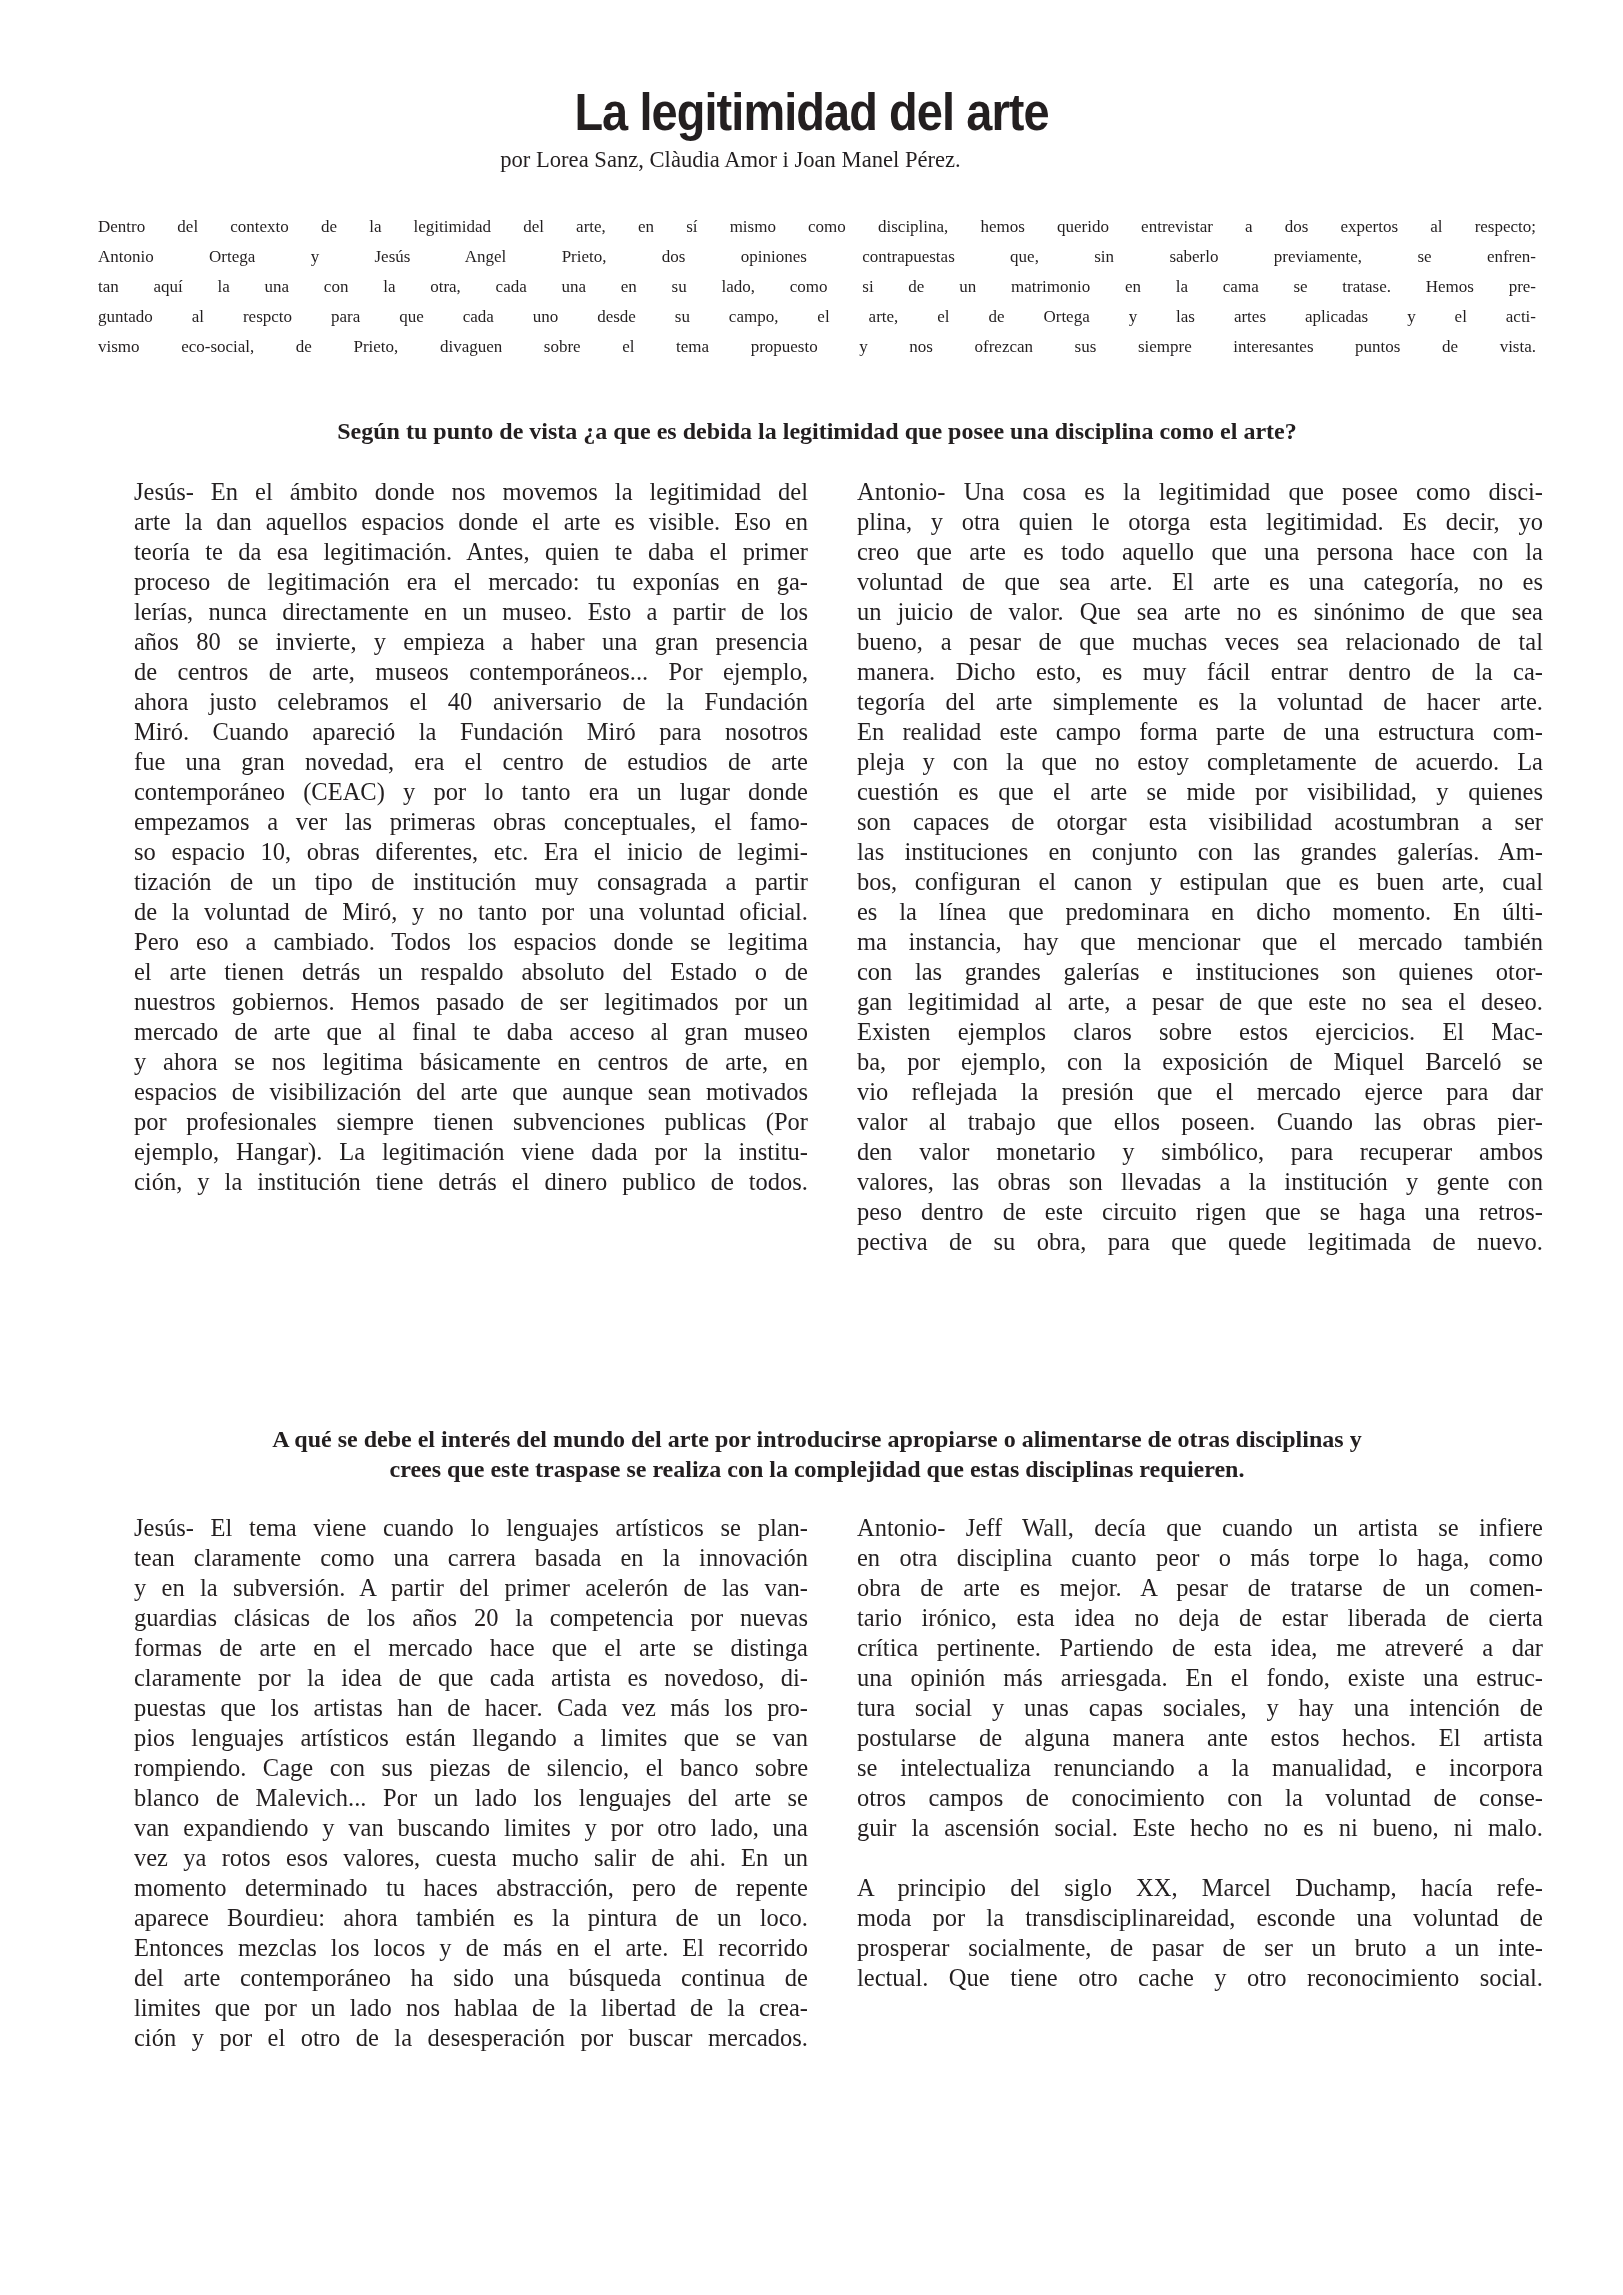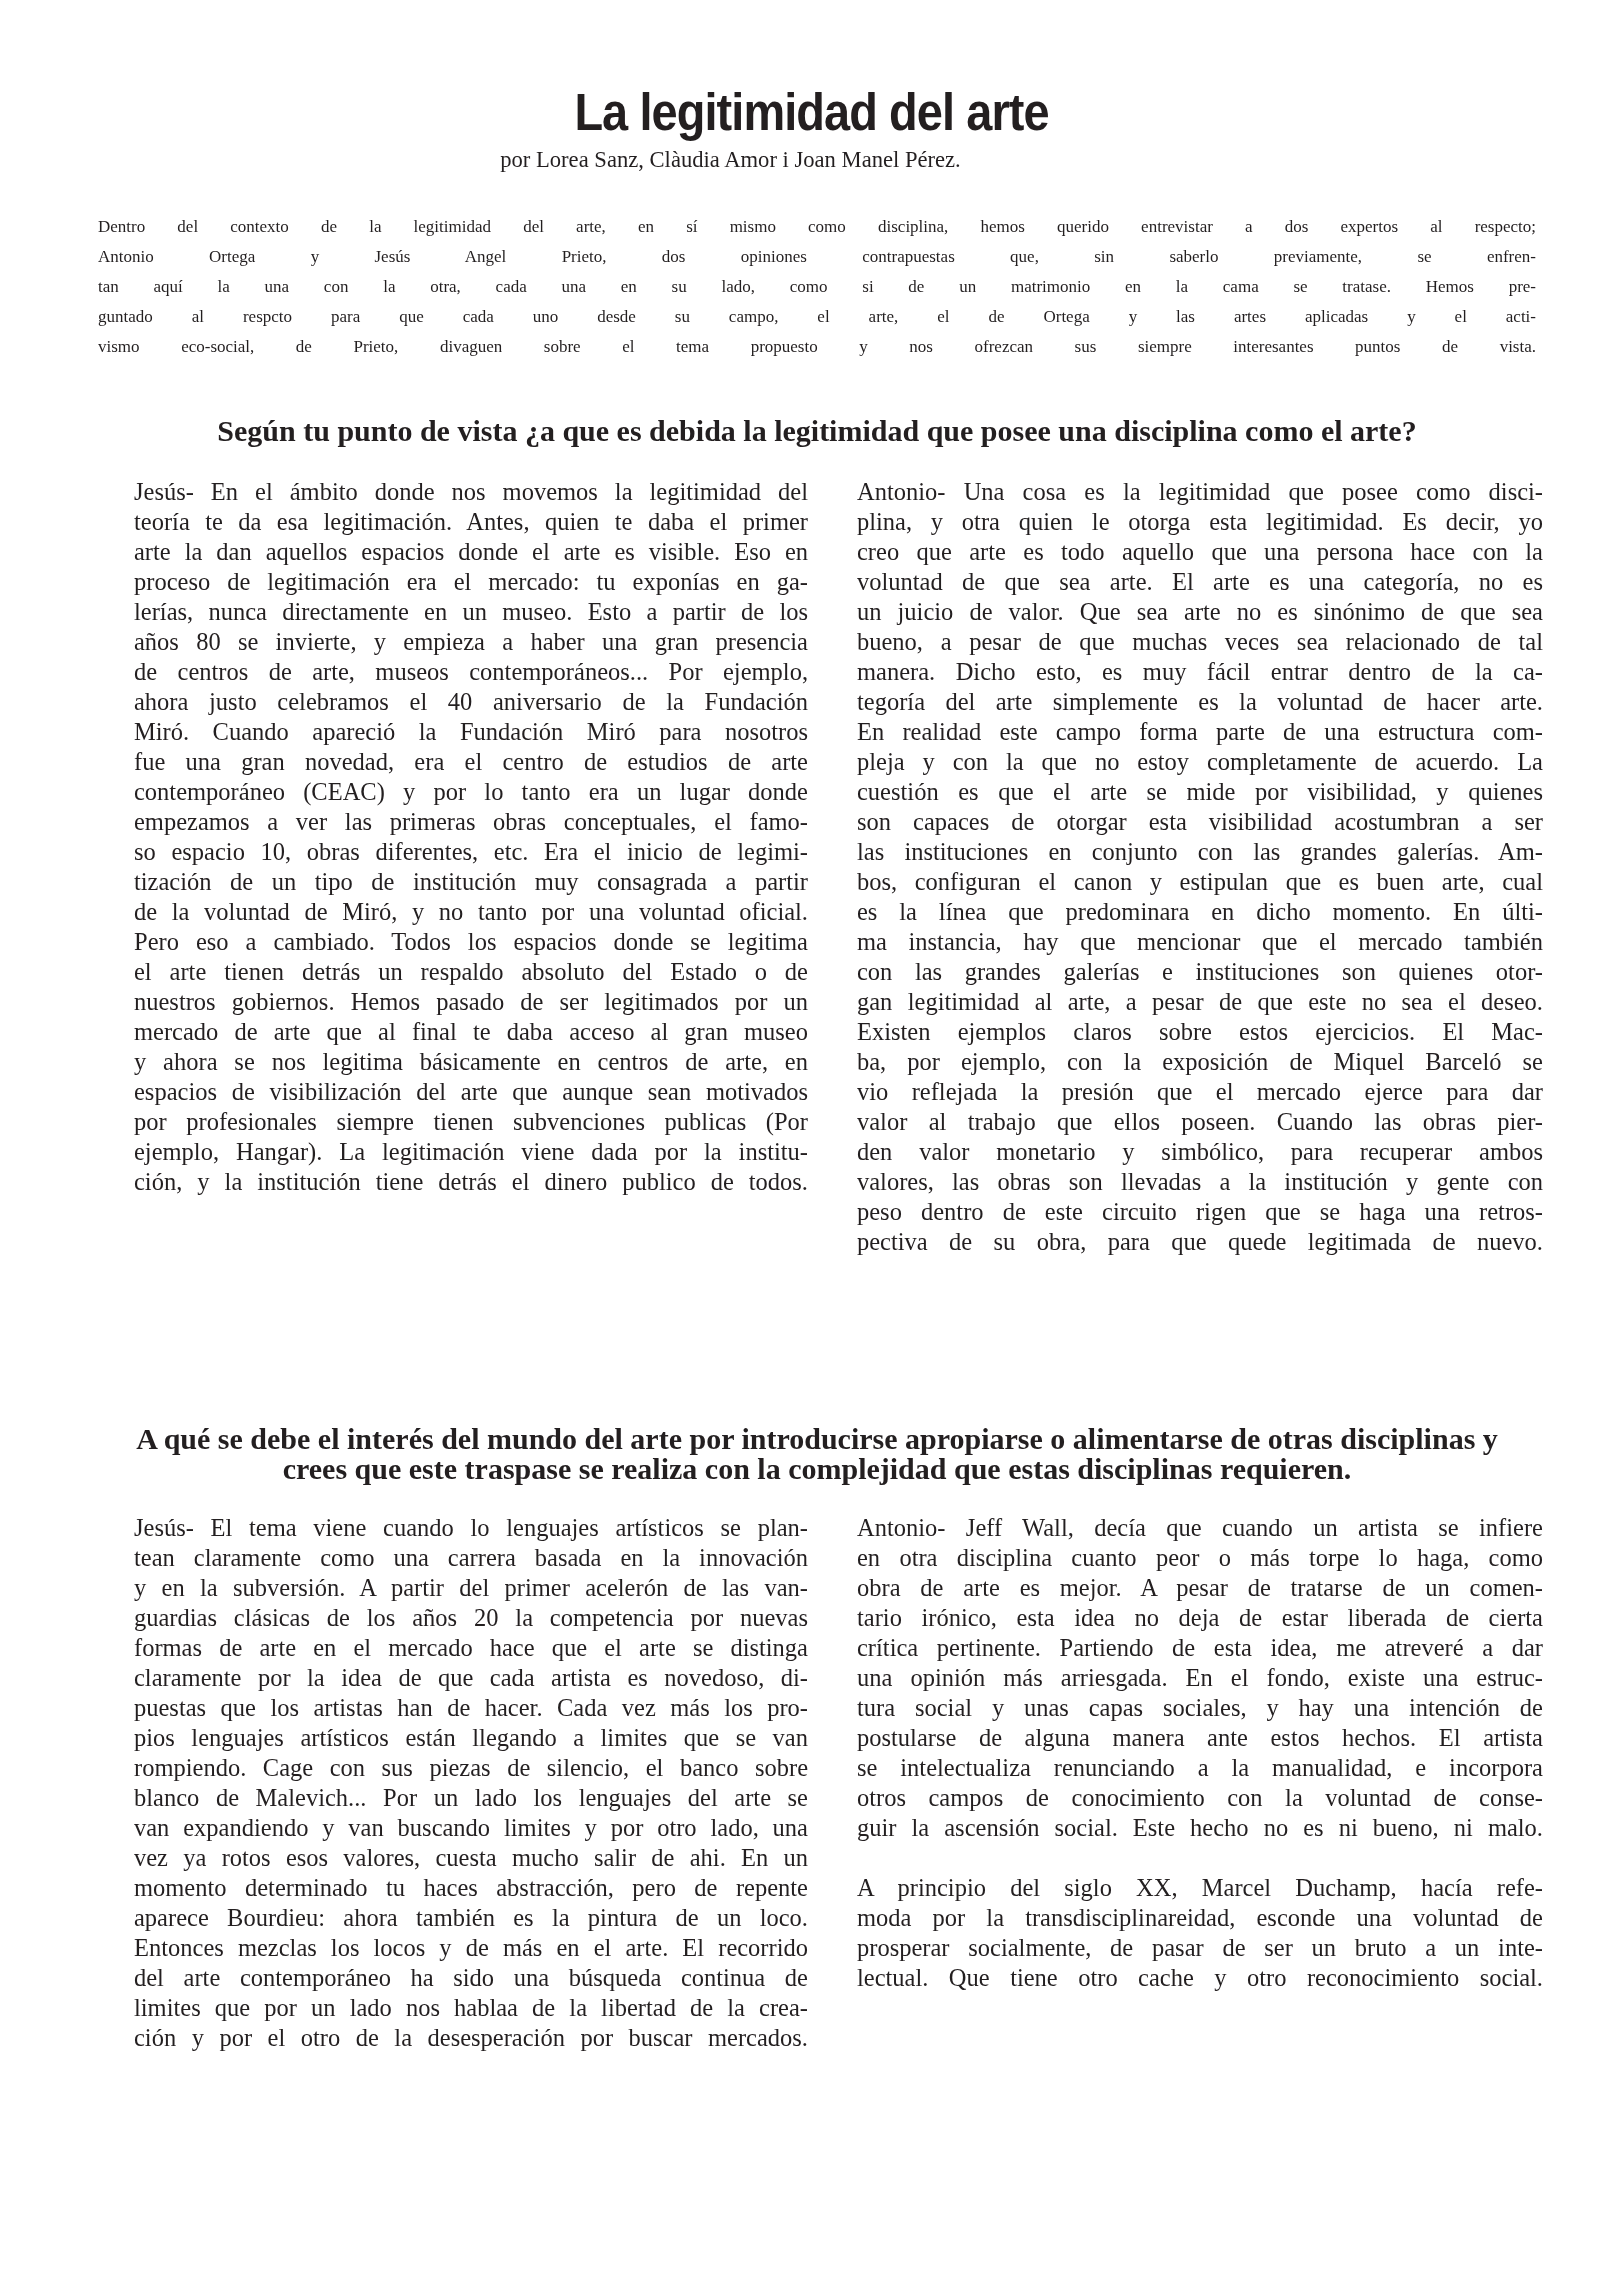--- a/index.html
+++ b/index.html
@@ -55,21 +55,21 @@
     display: block;
     text-align: justify;
     text-align-last: justify;
   }
   .question {
     position: absolute;
     left: 98px;
     width: 1438px;
     text-align: center;
     font-weight: bold;
-    font-size: 30px;
+    font-size: 24px;
     line-height: 30px;
     margin: 0;
   }
   .q1 { top: 416px; }
   .q2 { top: 1424px; }
   .col {
     position: absolute;
     font-size: 24.5px;
     line-height: 30px;
     margin: 12px;
@@ -101,22 +101,22 @@
   <span>tan aquí la una con la otra, cada una en su lado, como si de un matrimonio en la cama se tratase.  Hemos pre-</span>
   <span>guntado al respcto para  que cada uno desde su campo, el arte, el de Ortega  y las artes aplicadas y el acti-</span>
   <span>vismo eco-social, de Prieto, divaguen sobre el tema propuesto y nos ofrezcan sus siempre interesantes  puntos de vista.</span>
 </div>
 
 <h2 class="question q1">Según tu punto de vista ¿a que es debida la legitimidad que posee una disciplina como el arte?</h2>
 
 <div class="col col-left-1">
   <p>
     <span class="line">Jesús- En el ámbito donde nos movemos la legitimidad del</span>
+    <span class="line">arte la dan aquellos espacios donde el arte es visible. Eso en</span>
     <span class="line">teoría te da esa legitimación. Antes, quien te daba el primer</span>
-    <span class="line">arte la dan aquellos espacios donde el arte es visible. Eso en</span>
     <span class="line">proceso de legitimación era el mercado: tu exponías en ga-</span>
     <span class="line">lerías, nunca directamente en un museo. Esto a partir de los</span>
     <span class="line">años 80 se invierte, y empieza a haber una gran presencia</span>
     <span class="line">de centros de arte, museos contemporáneos... Por ejemplo,</span>
     <span class="line">ahora justo celebramos el 40 aniversario de la Fundación</span>
     <span class="line">Miró. Cuando apareció la Fundación Miró para nosotros</span>
     <span class="line">fue una gran novedad, era el centro de estudios de arte</span>
     <span class="line">contemporáneo (CEAC) y por lo tanto era un lugar donde</span>
     <span class="line">empezamos a ver las primeras obras conceptuales, el famo-</span>
     <span class="line">so espacio 10, obras diferentes, etc. Era el inicio de legimi-</span>

